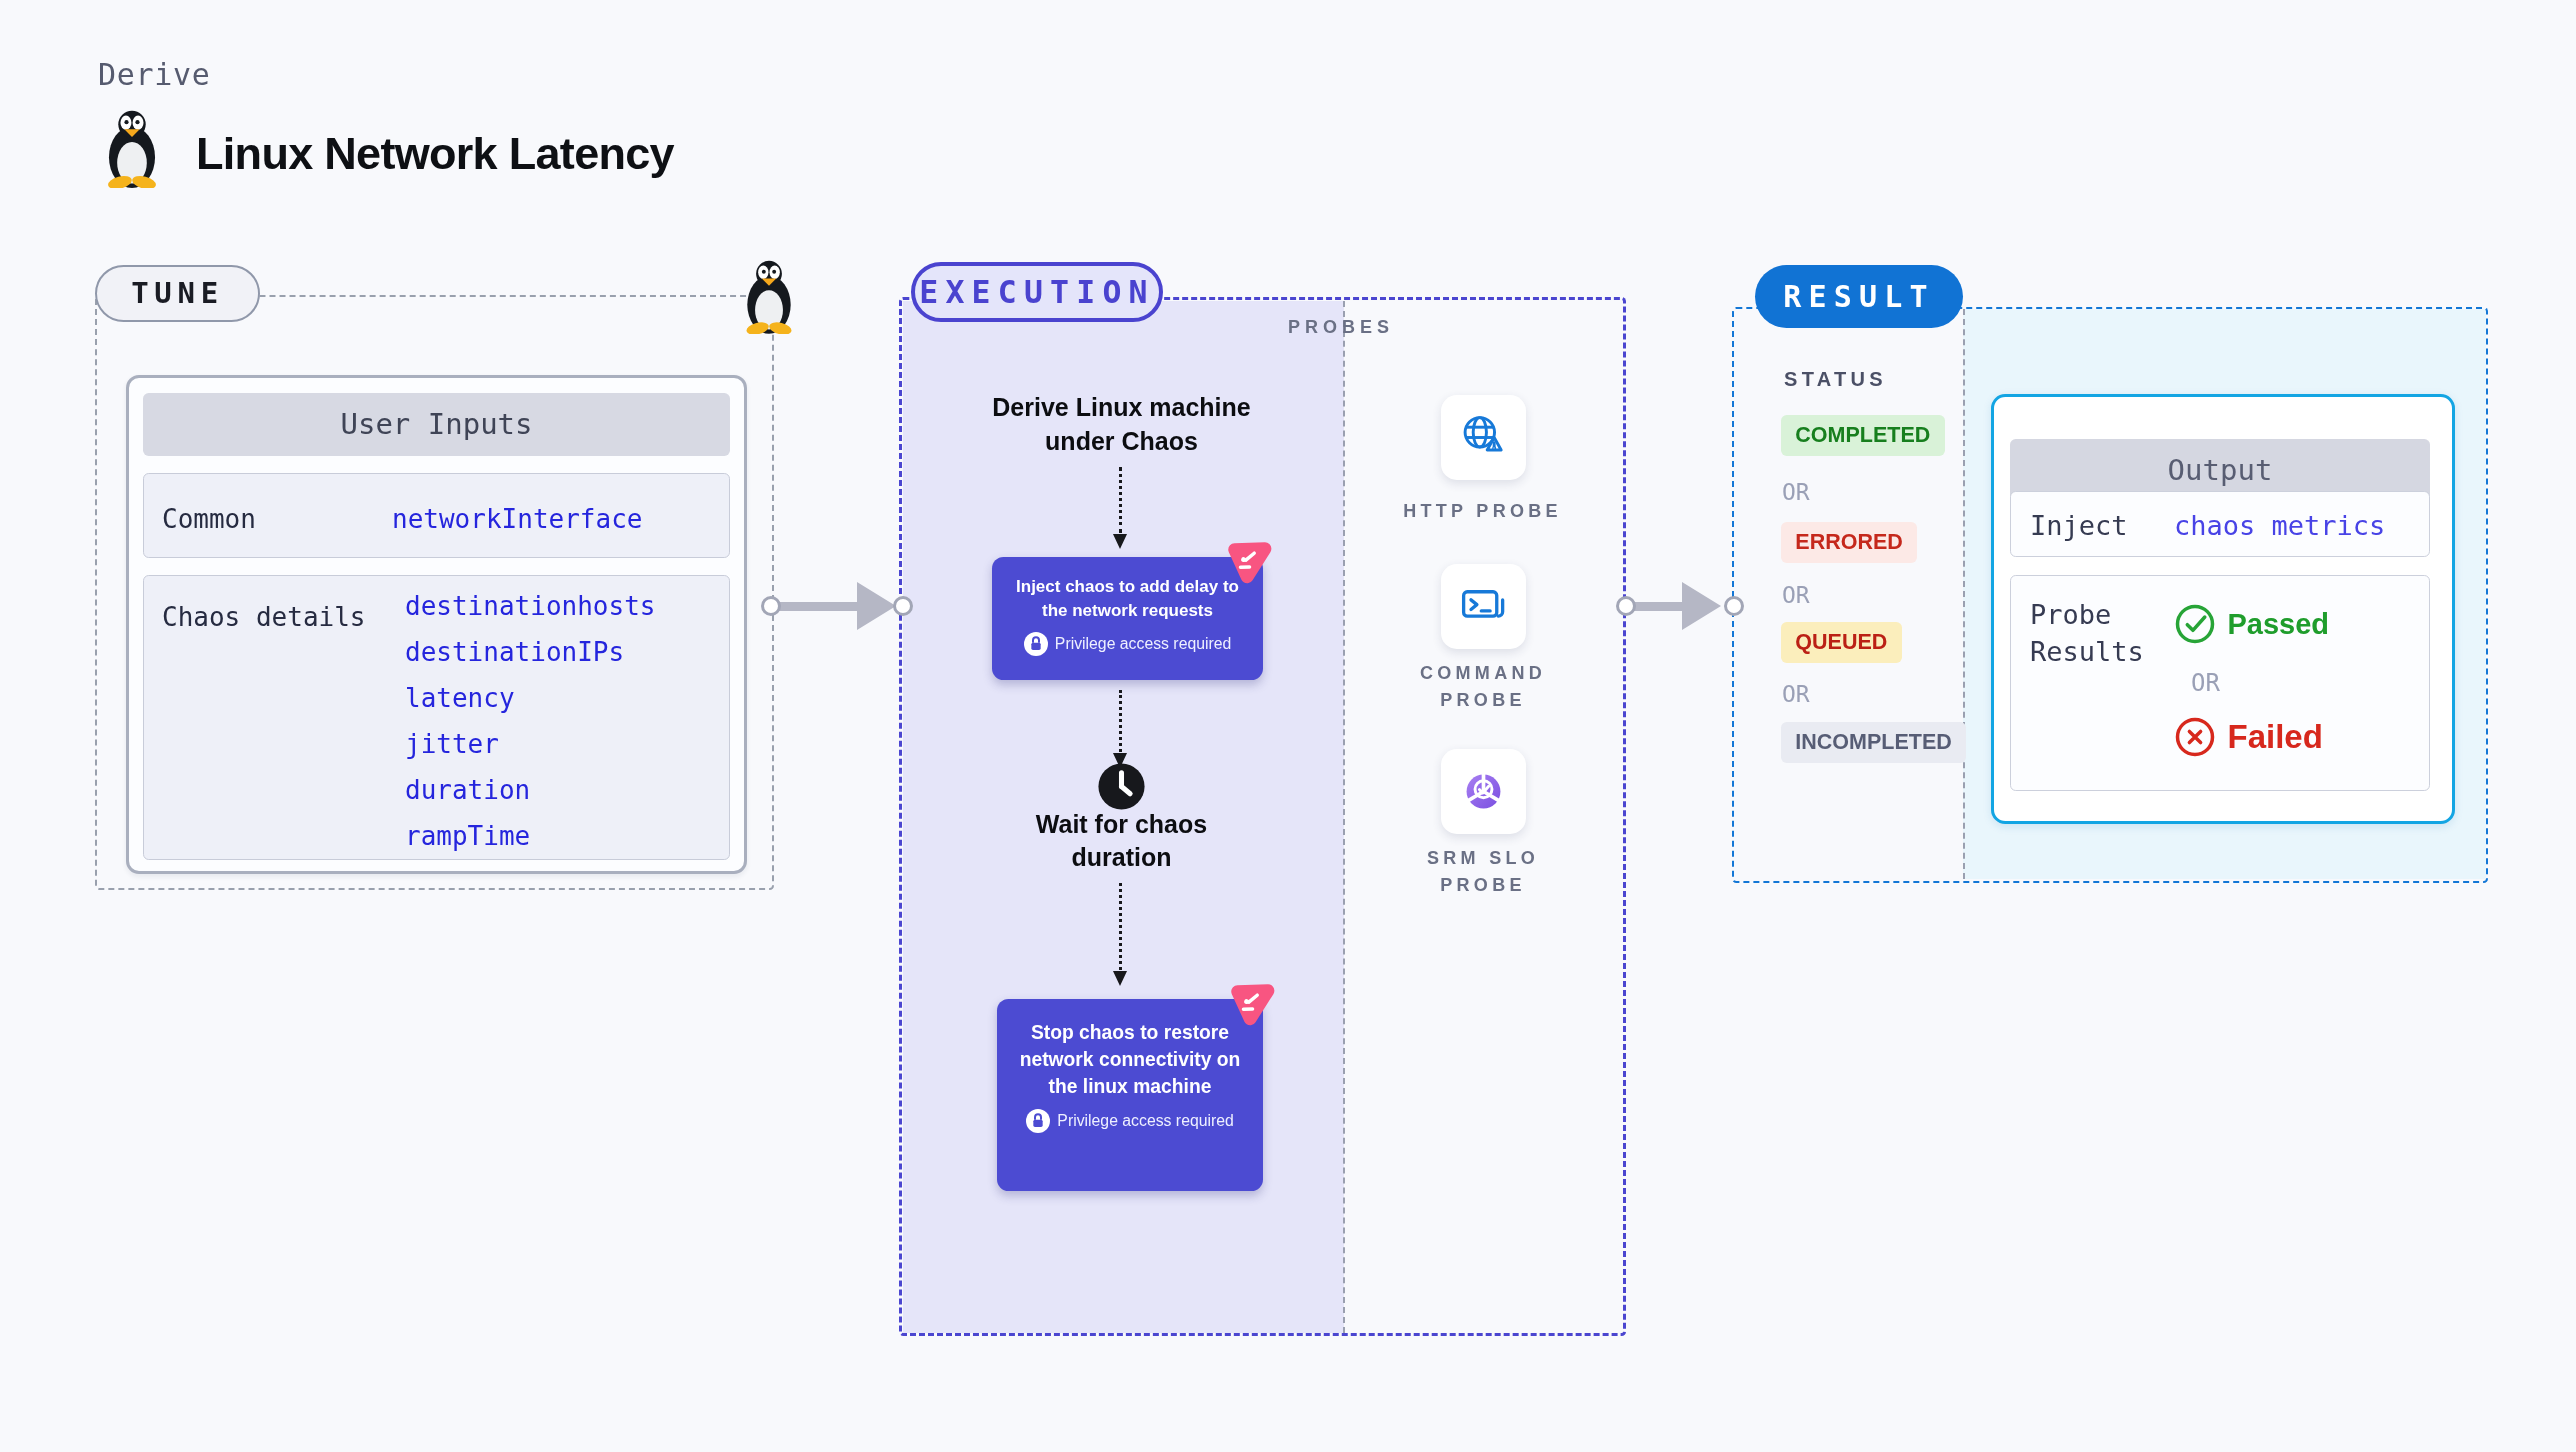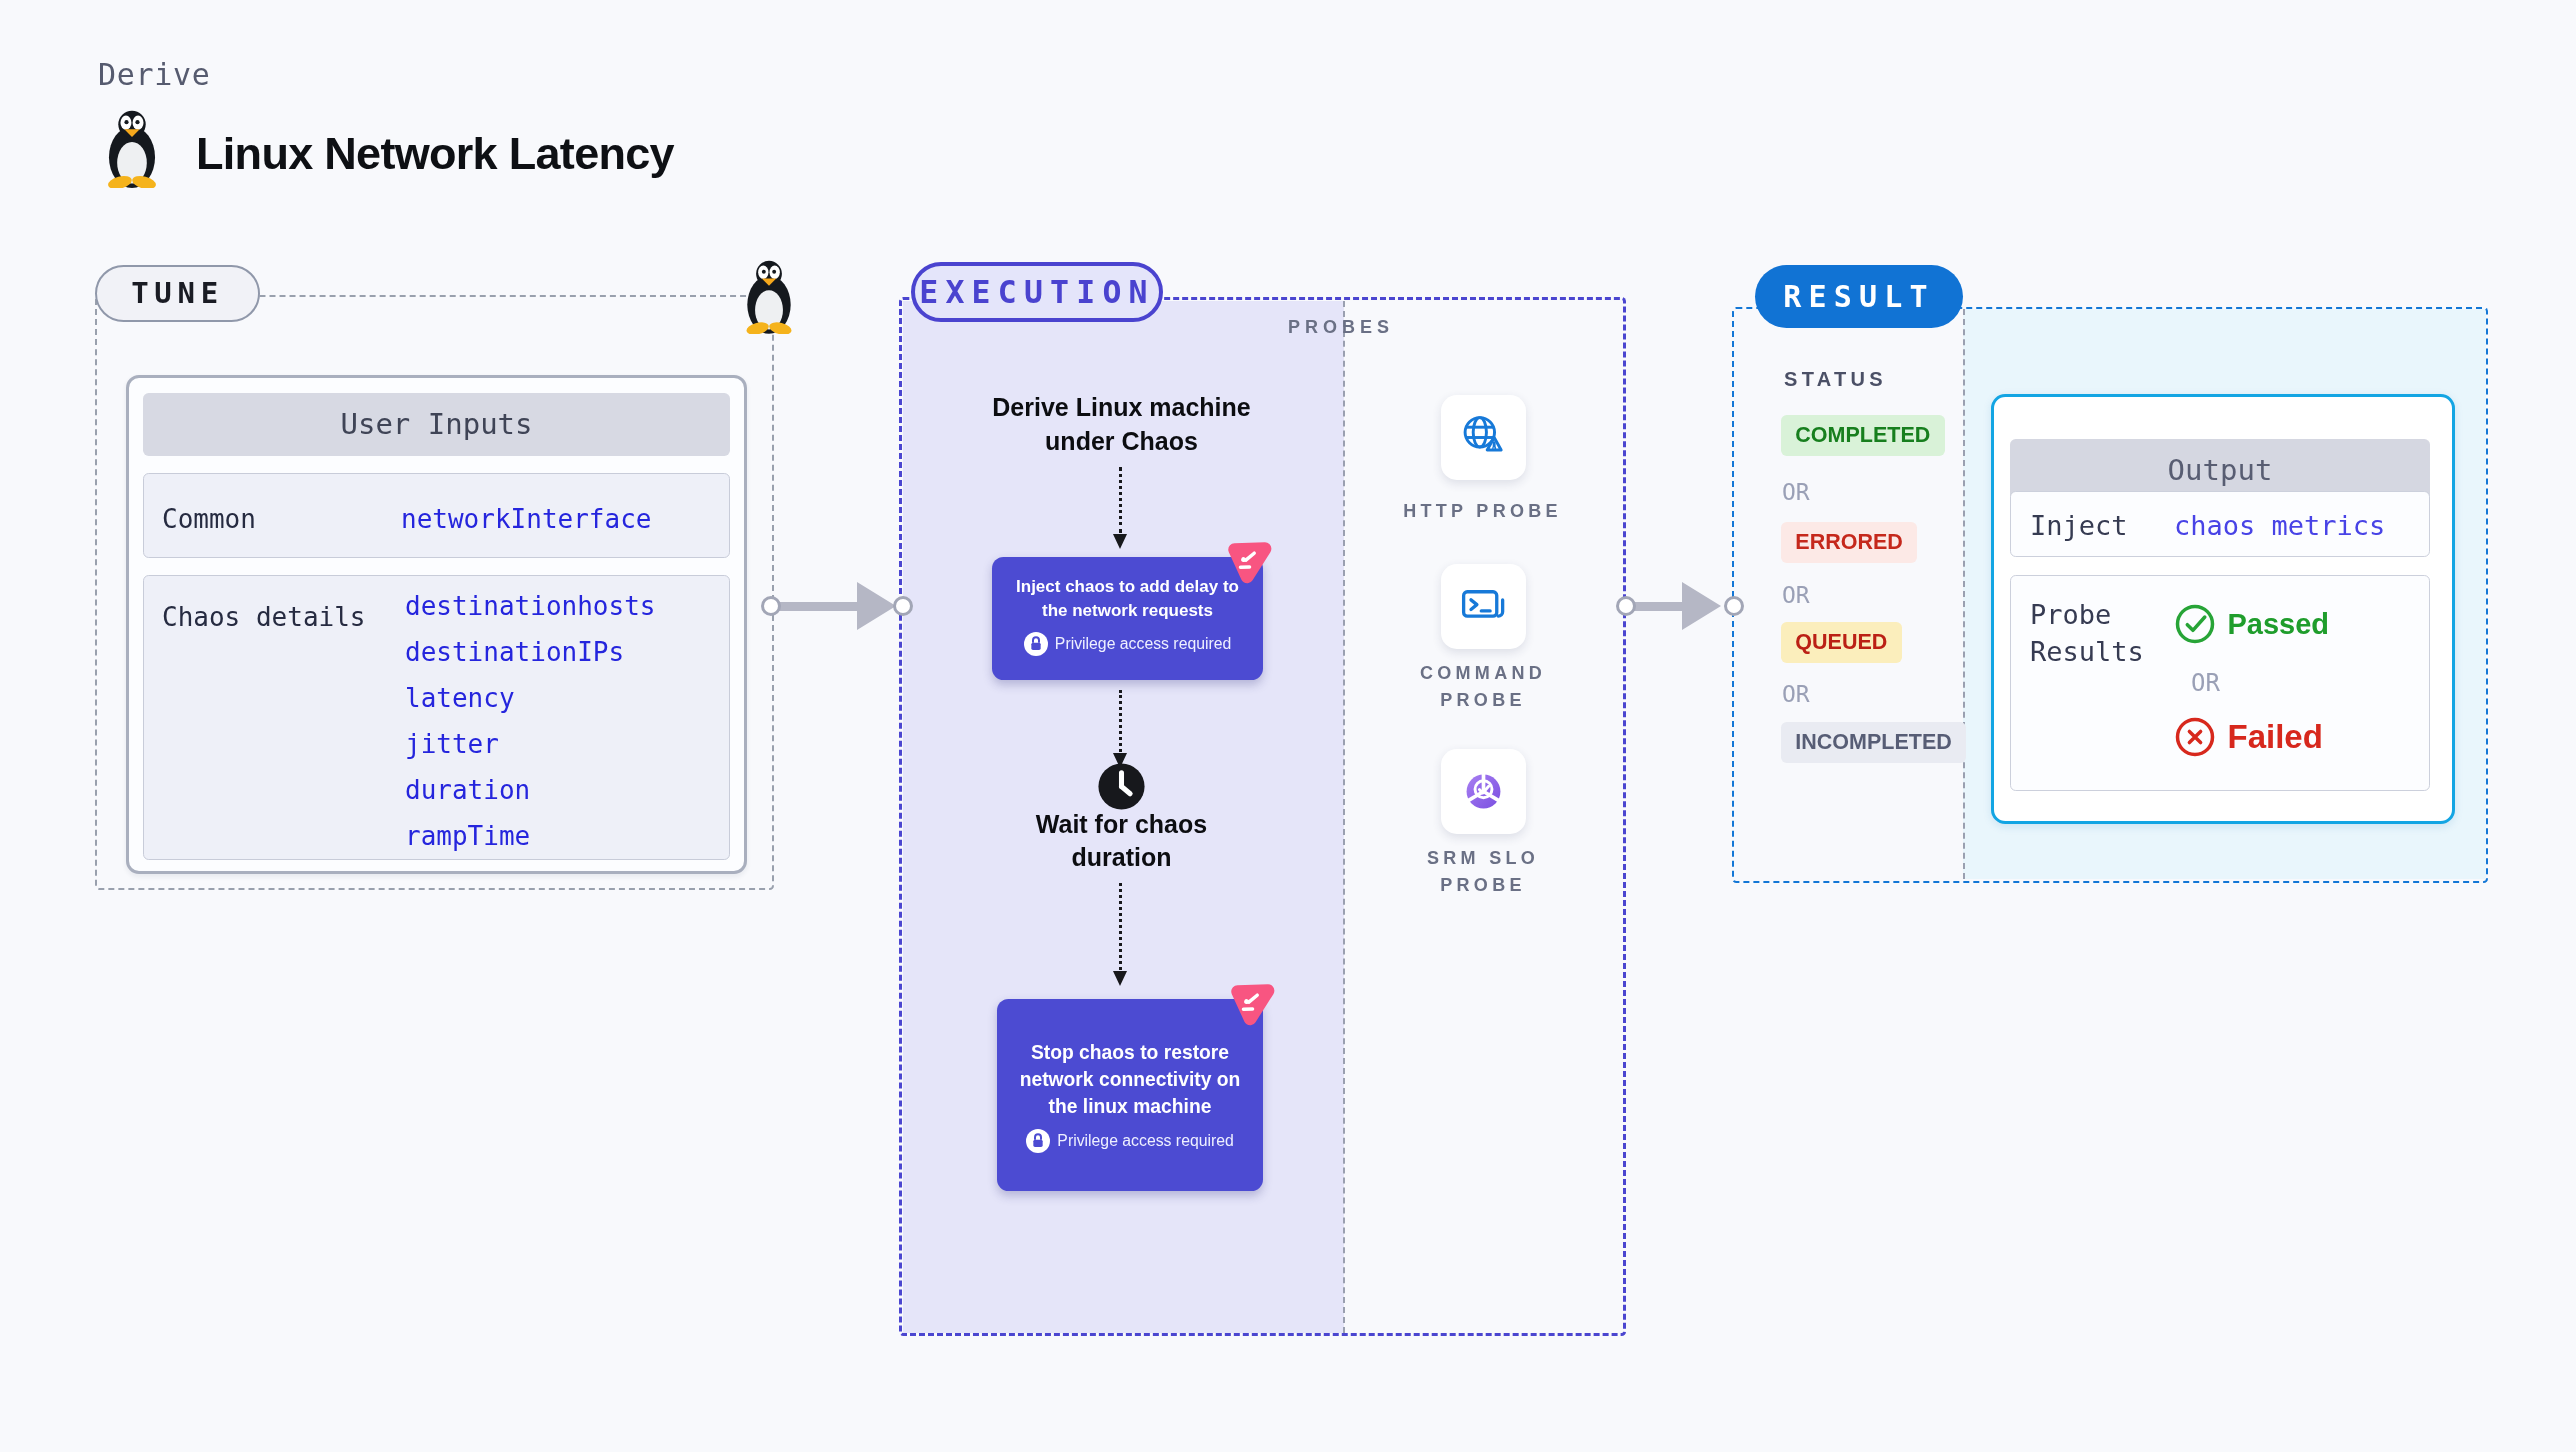--- a/index.html
+++ b/index.html
@@ -39,42 +39,42 @@
              border-radius:13px; box-shadow:0 2.1px 5.7px rgba(30,40,70,.07); z-index:2; }
   .ui-header { left:143px; top:393px; width:587px; height:63px; background:#d7d9e3; border-radius:5.7px;
                font-size:29px; color:#3f4456; text-align:center; line-height:63px; z-index:3; }
   .ui-row { background:#eef0f8; border:1.4px solid #c8ccd9; border-radius:5.7px; z-index:3; }
   .ui-row1 { left:143px; top:473px; width:587px; height:85px; }
   .ui-row2 { left:143px; top:575px; width:587px; height:285px; }
   .ui-label { font-size:26px; color:#262b41; }
   .lbl-common { left:162px; top:504px; z-index:4; }
   .lbl-chaos  { left:162px; top:602px; z-index:4; }
   .ui-value { font-size:26px; color:#2525dd; z-index:4; }
-  .val-common { left:401px; top:504px; }
+  .val-common { left:392px; top:504px; }
   .chaos-vals { left:405px; top:591px; z-index:4; }
   .chaos-vals div { font-size:26px; color:#2525dd; height:46px; line-height:30px; }
 
   
   .hline { height:8.6px; background:#b5b7c5; z-index:2; }
   .hhead { width:0; height:0; border-top:24px solid transparent; border-bottom:24px solid transparent;
            border-left:39px solid #b5b7c5; z-index:2; }
   .node { width:20px; height:20px; background:#fff; border:3.6px solid #a2a6b6; border-radius:50%; z-index:4; }
 
   
   .derive-text { left:971px; top:390px; width:301px; text-align:center; font-size:25px; font-weight:bold;
                  color:#0c0d11; line-height:34px; z-index:2; }
   .dline { width:0; border-left:3.6px dotted #17181c; z-index:2; }
   .dhead { width:0; height:0; border-left:7.9px solid transparent; border-right:7.9px solid transparent;
            border-top:15.8px solid #17181c; z-index:2; }
   .step-box { background:#4c4bd2; border-radius:11.5px; box-shadow:0 4.3px 10px rgba(40,40,120,.25); z-index:2; }
   .inject-box { left:992px; top:557px; width:271px; height:123px; padding:18px 14.3px 0; }
   .stop-box   { left:997px; top:999px; width:266px; height:192px; padding:20px 20px 0; }
   .step-text { color:#ffffff; font-weight:bold; text-align:center; }
   .inject-box .step-text { font-size:17px; line-height:24px; }
-  .stop-box  .step-text { font-size:19.3px; line-height:27px;margin-top:20px; }
+  .stop-box  .step-text { font-size:19.3px; line-height:27px; }
   .priv-row { display:flex; align-items:center; justify-content:center; gap:7.2px; margin-top:8.6px; }
   .priv-row svg { width:24px; height:24px; flex:none; }
   .priv-text { color:#eef0ff; font-size:15.8px; }
   .pink-icon { width:56px; height:56px; z-index:3; }
   .pink-inject { left:1218px; top:534px; }
   .pink-stop   { left:1221px; top:976px; }
   .clock-icon { left:1097px; top:762px; width:49px; height:49px; z-index:2; }
   .wait-text { left:1014px; top:808px; width:215px; text-align:center; font-size:25px; font-weight:bold;
                color:#0c0d11; line-height:33px; z-index:2; }
 

